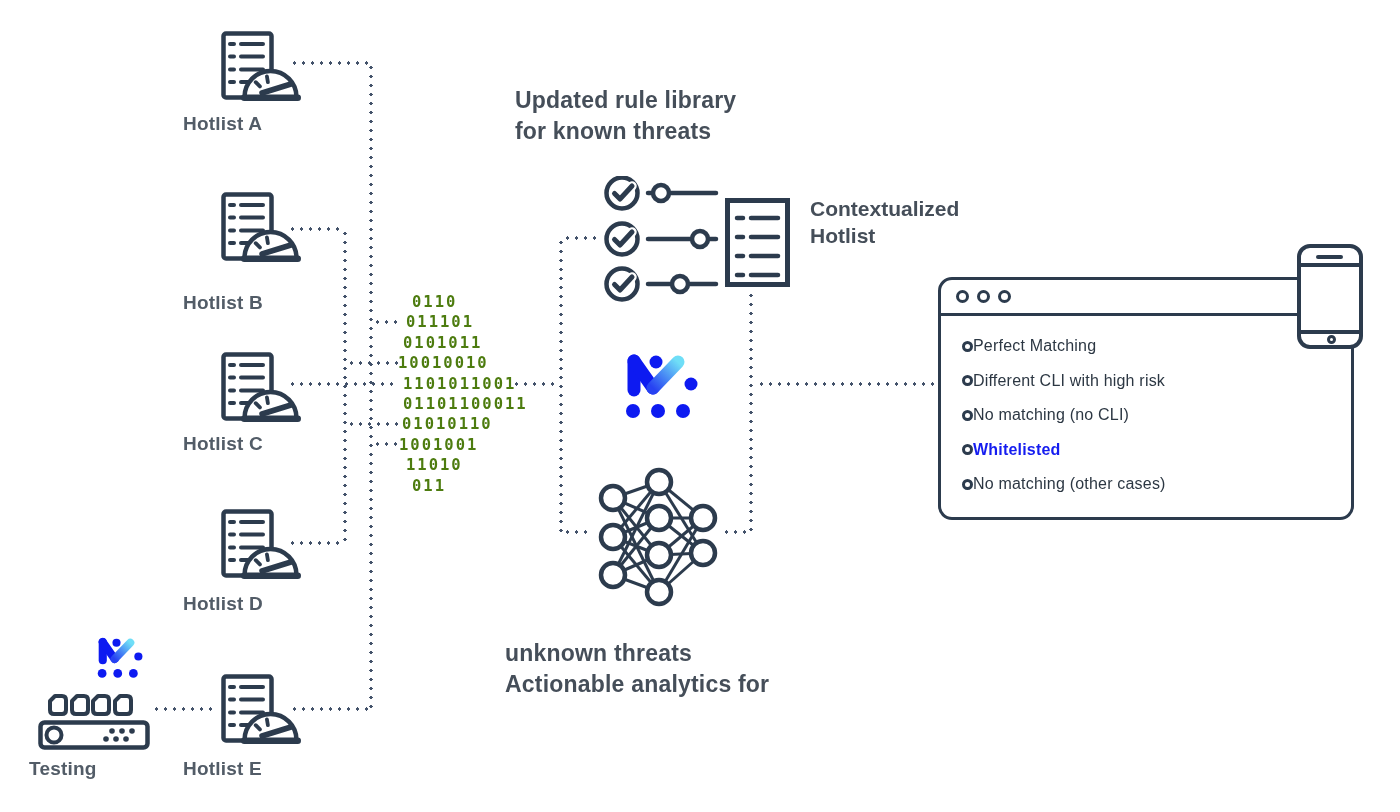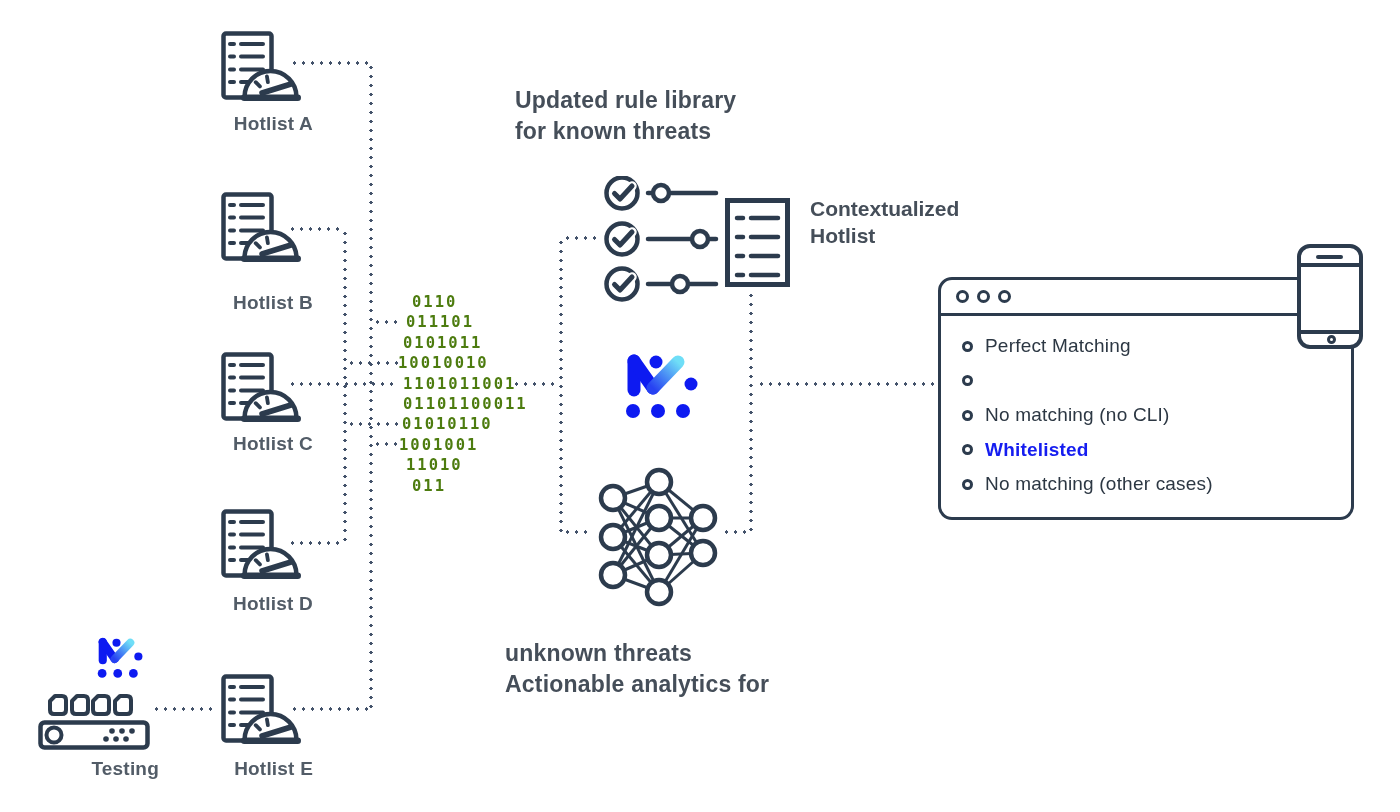--- a/index.html
+++ b/index.html
@@ -17,39 +17,39 @@
          font-family:"Liberation Sans",sans-serif;}
   .abs{position:absolute}
   
   .dh{position:absolute;height:4px;z-index:1;
       background-image:radial-gradient(circle,var(--dot) 1.6px,rgba(0,0,0,0) 1.7px);
       background-size:9px 4px;background-repeat:repeat-x;background-position:0 50%;}
   .dv{position:absolute;width:4px;z-index:1;
       background-image:radial-gradient(circle,var(--dot) 1.6px,rgba(0,0,0,0) 1.7px);
       background-size:4px 9px;background-repeat:repeat-y;background-position:50% 0;}
   
-  .hot-label{position:absolute;width:130px;text-align:right;font-size:19px;font-weight:600;
+  .hot-label{position:absolute;width:130px;text-align:left;font-size:19px;font-weight:600;
              color:var(--label);letter-spacing:.2px}
   .heading{position:absolute;text-align:left;font-size:23px;line-height:31px;font-weight:600;
            color:var(--heading);letter-spacing:.2px}
   .ctx-label{position:absolute;font-size:21px;line-height:27px;font-weight:600;color:var(--heading)}
   
   .binary{position:absolute;left:398px;top:292px;font-family:"DejaVu Sans Mono",monospace;
           font-weight:bold;font-size:15.5px;line-height:20.4px;letter-spacing:2px;color:#4d7c0f}
   
   .card{position:absolute;left:938px;top:277px;width:416px;height:243px;background:#fff;
         border:3px solid var(--navy);border-radius:14px;z-index:5}
   .card-header{height:36px;border-bottom:3px solid var(--navy);display:flex;align-items:center;
                padding-left:15px;gap:8px}
   .win-dot{width:13px;height:13px;border:3px solid var(--navy);border-radius:50%}
   .card-list{margin-top:13px}
   .card-row{height:34.5px;display:flex;align-items:center}
   .bullet{width:11px;height:11px;border:3px solid var(--navy);border-radius:50%;margin-left:21px;
           flex:none}
-  .row-label{margin-left:12px;font-size:19px;font-weight:500;color:var(--cardtext);
+  .row-label{font-size:16px;font-weight:500;color:var(--cardtext);
              letter-spacing:.2px}
   .card-row.highlight .row-label{color:var(--accent);font-weight:600}
   
   .phone{position:absolute;left:1297px;top:244px;width:66px;height:105px;background:#fff;
          border:4px solid var(--navy);border-radius:13px;z-index:6}
   .phone .speaker{position:absolute;left:15px;top:7px;width:27px;height:4px;border-radius:2px;
                   background:var(--navy)}
   .phone .line-top{position:absolute;left:0;right:0;top:15px;height:3.5px;background:var(--navy)}
   .phone .line-bot{position:absolute;left:0;right:0;top:82px;height:3.5px;background:var(--navy)}
   .phone .home{position:absolute;left:26px;top:87px;width:9px;height:9px;border:3px solid var(--navy);
@@ -296,20 +296,21 @@
       <div class="win-dot"></div>
       <div class="win-dot"></div>
     </div>
     <div class="card-list">
       <div class="card-row">
         <span class="bullet"></span>
         <span class="row-label">Perfect Matching</span>
       </div>
       <div class="card-row">
         <span class="bullet"></span>
+        <span class="row-label">Different CLI with high risk</span>
       </div>
       <div class="card-row">
         <span class="bullet"></span>
         <span class="row-label">No matching (no CLI)</span>
       </div>
       <div class="card-row highlight">
         <span class="bullet"></span>
         <span class="row-label">Whitelisted</span>
       </div>
       <div class="card-row">

